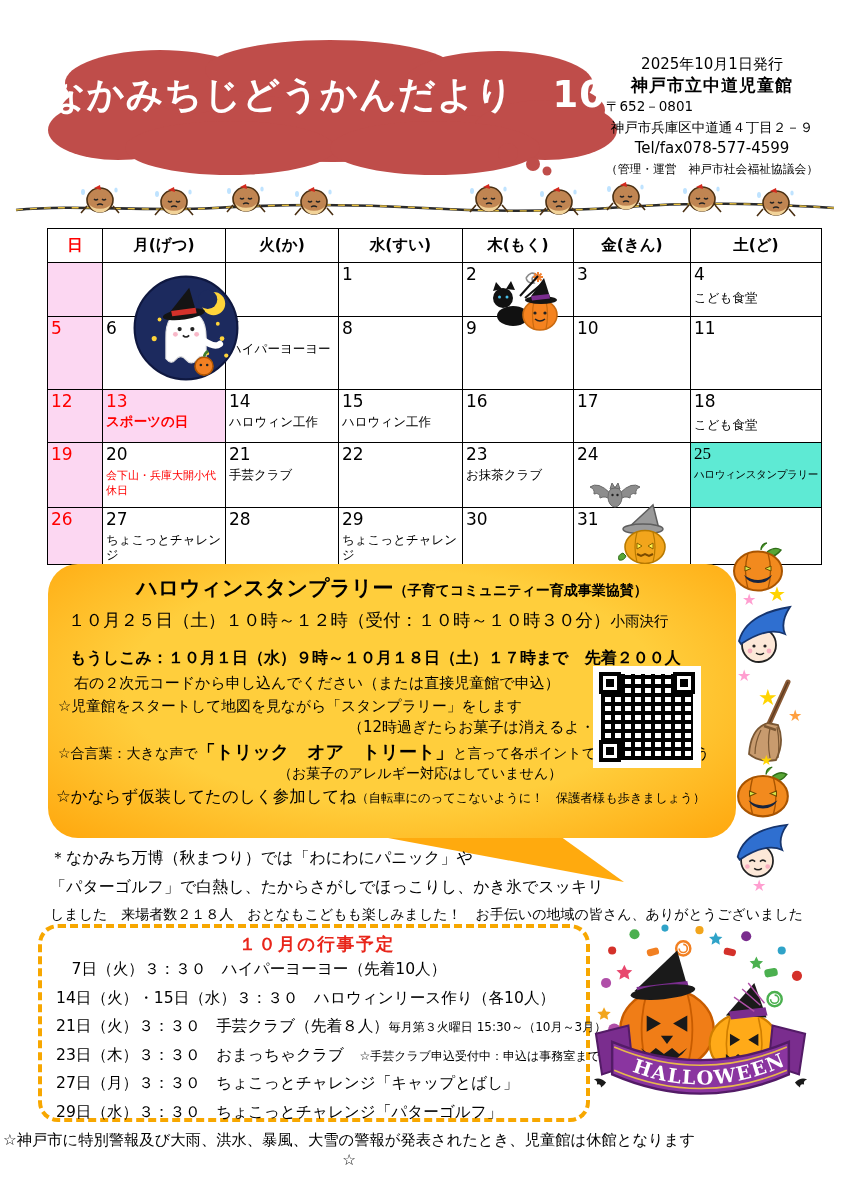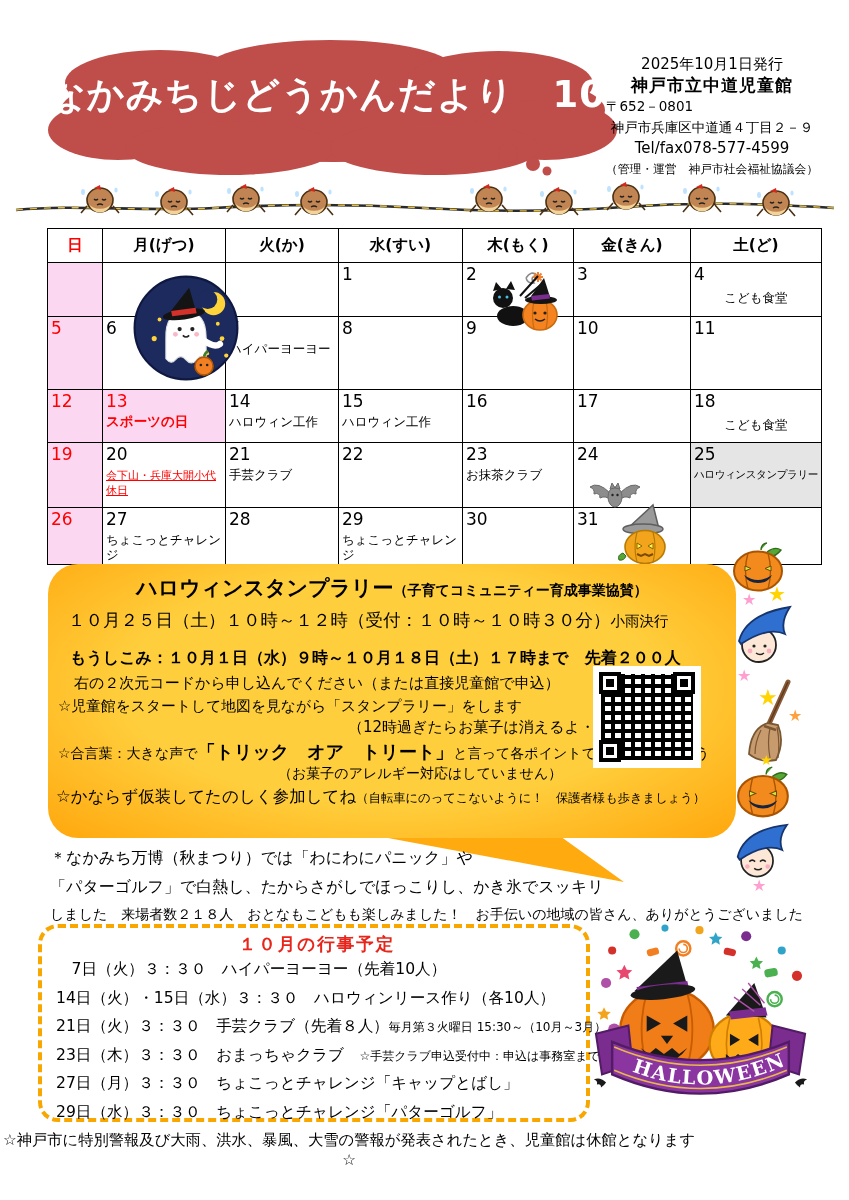--- a/index.html
+++ b/index.html
@@ -22,25 +22,25 @@
   #calendar th,#calendar td{border:1.6px solid #000;vertical-align:top;padding:1px 3px;overflow:hidden;}
   #calendar th{font-size:15.5px;font-weight:bold;height:31px;vertical-align:middle;text-align:center;}
   #calendar tr:nth-child(2) td{height:51px;}
   #calendar tr:nth-child(3) td{height:70px;}
   #calendar tr:nth-child(4) td{height:50px;}
   #calendar tr:nth-child(5) td{height:62px;}
   #calendar tr:nth-child(6) td{height:54px;}
   .num{font-size:17px;line-height:20px;}
   .rd{color:#ff0000;}
   .pk{background:#fcd7f2;}
-  .gold{background:#e5e5e5;}
+  .gold{background:#5eead4;font-family:Liberation Serif, serif;}
   .nt{font-size:12.5px;line-height:15px;margin-top:3px;}
-  .nt-right{text-align:center;font-size:12.5px;margin-top:6px;}
+  .nt-right{text-align:left;font-size:12.5px;margin-top:6px;}
   .nt-hol{color:#ff0000;font-size:13.5px;font-weight:bold;margin-top:2px;}
-  .nt-red{color:#ff0000;font-size:11px;line-height:15px;margin-top:4px;text-decoration:underline;}
+  .nt-red{color:#ff0000;font-size:11px;line-height:15px;margin-top:4px;}
   .nt-gold{font-size:10.6px;letter-spacing:-0.5px;margin-top:4px;white-space:nowrap;}
   .cal-icon{position:absolute;}
   
   #bubble{position:absolute;left:48px;top:564px;width:688px;height:274px;border-radius:30px;
     background:radial-gradient(ellipse at 50% 45%, #ffce3c 55%, #ffa70d 100%);}
   #bubble-tail{position:absolute;left:372px;top:835px;width:252px;height:47px;background:#ffaa0e;
     clip-path:polygon(0 0,74% 0,100% 100%);}
   #bubble .ttl{ text-align:center;margin-top:10px;font-size:21px;font-weight:bold;}
   #bubble .ttl .sub{font-size:14px;}
   #bubble .l1{margin:6px 0 16px 20px;font-size:17.5px;font-weight:normal;}

